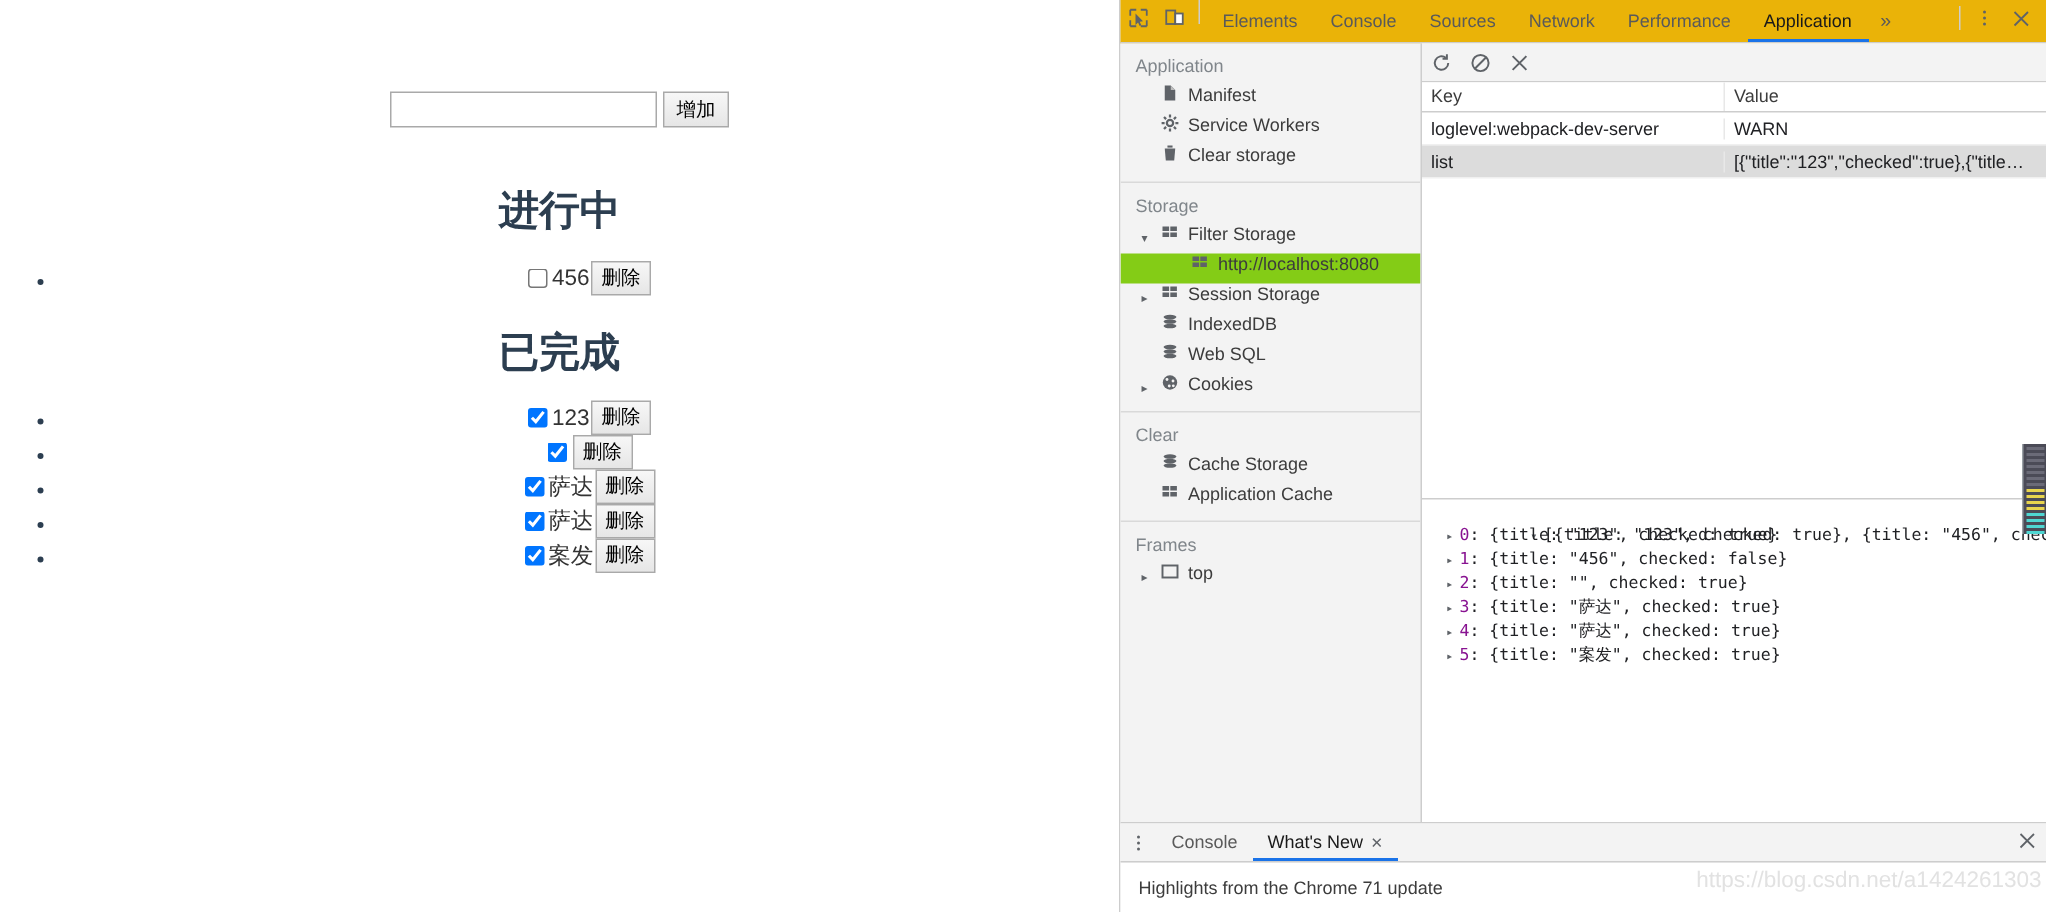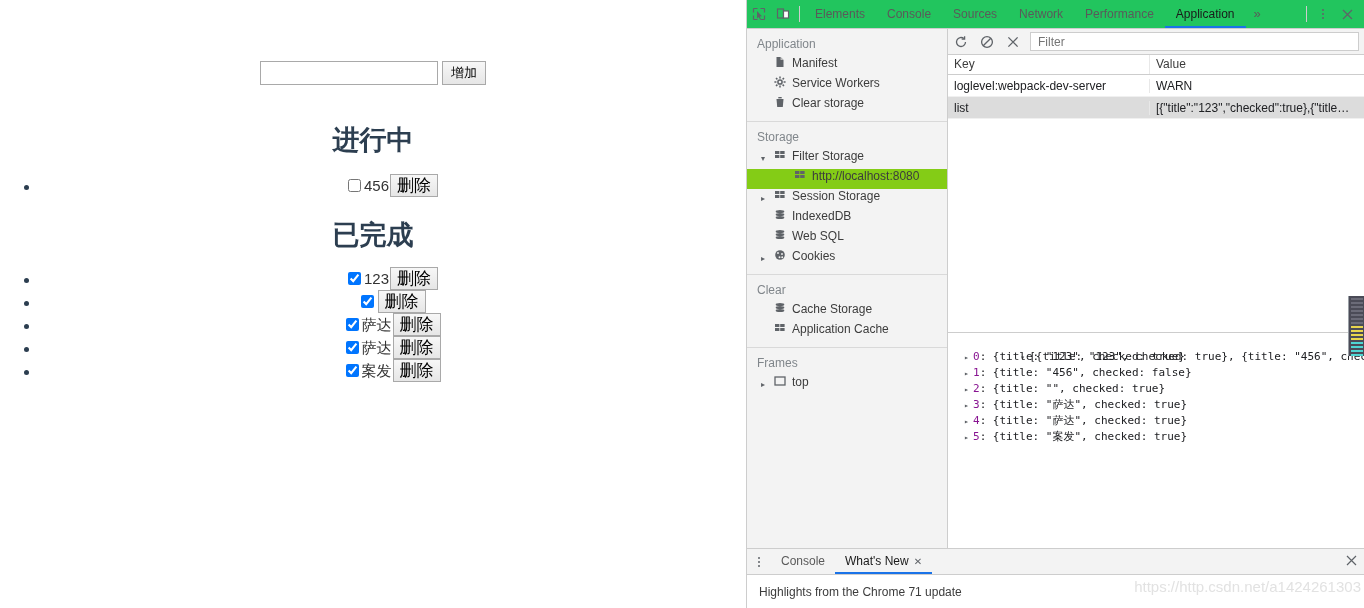--- a/index.html
+++ b/index.html
@@ -19,32 +19,32 @@
       font-size:27px;font-weight:bold;color:#2c3e50;
       font-family:"Liberation Sans","DejaVu Sans",sans-serif;}
   #t-doing{top:122px;}
   #t-done{top:217px;}
   ul.todo-list{position:absolute;left:0;margin:0;padding:0 0 0 40px;list-style:disc;width:706px;}
   ul.todo-list li{color:#2c3e50;margin:0;padding:0;height:23px;line-height:23px;text-align:center;}
   .row{display:inline-flex;align-items:center;height:23px;line-height:23px;}
   .row input[type=checkbox]{width:13px;height:13px;margin:0 3px 0 0;vertical-align:middle;}
   .row .ttl{font-size:15px;color:#333;font-family:"Liberation Sans","DejaVu Sans",sans-serif;
       white-space:pre;margin-right:1px;}
-  .del-btn{height:23px;padding:1px 6px;font-size:17px;line-height:19px;
-      font-family:Liberation Sans, sans-serif;border:1px solid #a9a9a9;
+  .del-btn{height:23px;padding:1px 6px;font-size:13px;line-height:19px;
+      font-family:Liberation Mono, monospace;border:1px solid #a9a9a9;
       background:linear-gradient(#f7f7f7,#e6e6e6);color:#000;cursor:default;}
   #list-doing{top:174px;}
   #list-done{top:267px;}
 
   
   .devtools{position:absolute;left:746px;top:0;width:618px;height:608px;background:#f3f3f3;
       border-left:1px solid #cdcdcd;font-size:12px;color:#3c3c3c;
       font-family:"Liberation Sans","DejaVu Sans",sans-serif;}
-  .dt-tabbar{position:relative;height:28px;background:#22c55e;border-bottom:1px solid #cdcdcd;
-      display:flex;align-items:center;}
+  .dt-tabbar{position:relative;height:28px;background:#eab308;border-bottom:1px solid #cdcdcd;
+      display:flex;align-items:flex-start;}
   .dt-iconbtn{width:24px;height:24px;display:flex;align-items:center;justify-content:center;cursor:default;}
   .dt-sep{width:1px;height:16px;background:#cdcdcd;margin:0 4px;}
   .dt-tabs{display:flex;align-items:stretch;height:28px;}
   .dt-tab{padding:0 11px;height:28px;line-height:28px;color:#5a5a5a;font-size:12px;cursor:default;white-space:nowrap;}
   .dt-tab.active{color:#1a1a1a;box-shadow:inset 0 -2px 0 #1a73e8;}
   .dt-more{padding:0 8px;height:28px;line-height:28px;color:#5a5a5a;font-size:13px;cursor:default;}
   .dt-right{margin-left:auto;display:flex;align-items:center;padding-right:6px;}
 
   .dt-body{position:absolute;top:29px;left:0;width:618px;height:519px;}
   .dt-sidebar{position:absolute;left:0;top:0;width:200px;height:519px;background:#f3f3f3;
@@ -368,23 +368,20 @@
             <svg width="14" height="14" viewBox="0 0 14 14">
                 <circle cx="7" cy="7" r="5.4" stroke="#5f6368" stroke-width="1.3" fill="none"></circle>
                 <path d="M3.2 10.8L10.8 3.2" stroke="#5f6368" stroke-width="1.3"></path>
               </svg>
           </div>
           <div class="tb-btn">
             <svg width="12" height="12" viewBox="0 0 12 12">
                 <path d="M1.4 1.4l9.2 9.2M10.6 1.4l-9.2 9.2" stroke="#5f6368" stroke-width="1.3"></path>
               </svg>
           </div>
-          <div class="filter-box">
-            <input type="text" placeholder="Filter" style="">
-          </div>
         </div>
 
         <div class="kv-table">
           <div class="kv-head">
             <div class="col-k">Key</div>
             <div class="col-v">Value</div>
           </div>
           <div id="kv-rows">
               <div class="kv-row">
                 <div class="col-k">loglevel:webpack-dev-server</div>
@@ -437,21 +434,21 @@
           </div>
         <div class="dr-right">
           <svg width="11" height="11" viewBox="0 0 11 11">
               <path d="M1 1l9 9M10 1l-9 9" stroke="#5f6368" stroke-width="1.2"></path>
             </svg>
         </div>
       </div>
       <div class="dr-content">Highlights from the Chrome 71 update</div>
     </div>
 
-    <div class="watermark">https://http.csdn.net/a1424261303</div>
+    <div class="watermark">https://blog.csdn.net/a1424261303</div>
   </div>
 
   <div class="edge-widget">
     <div class="ew-line"></div>
       <div class="ew-line"></div>
       <div class="ew-line"></div>
     <div class="ew-line"></div>
       <div class="ew-line"></div>
       <div class="ew-line"></div>
     <div class="ew-line"></div>

